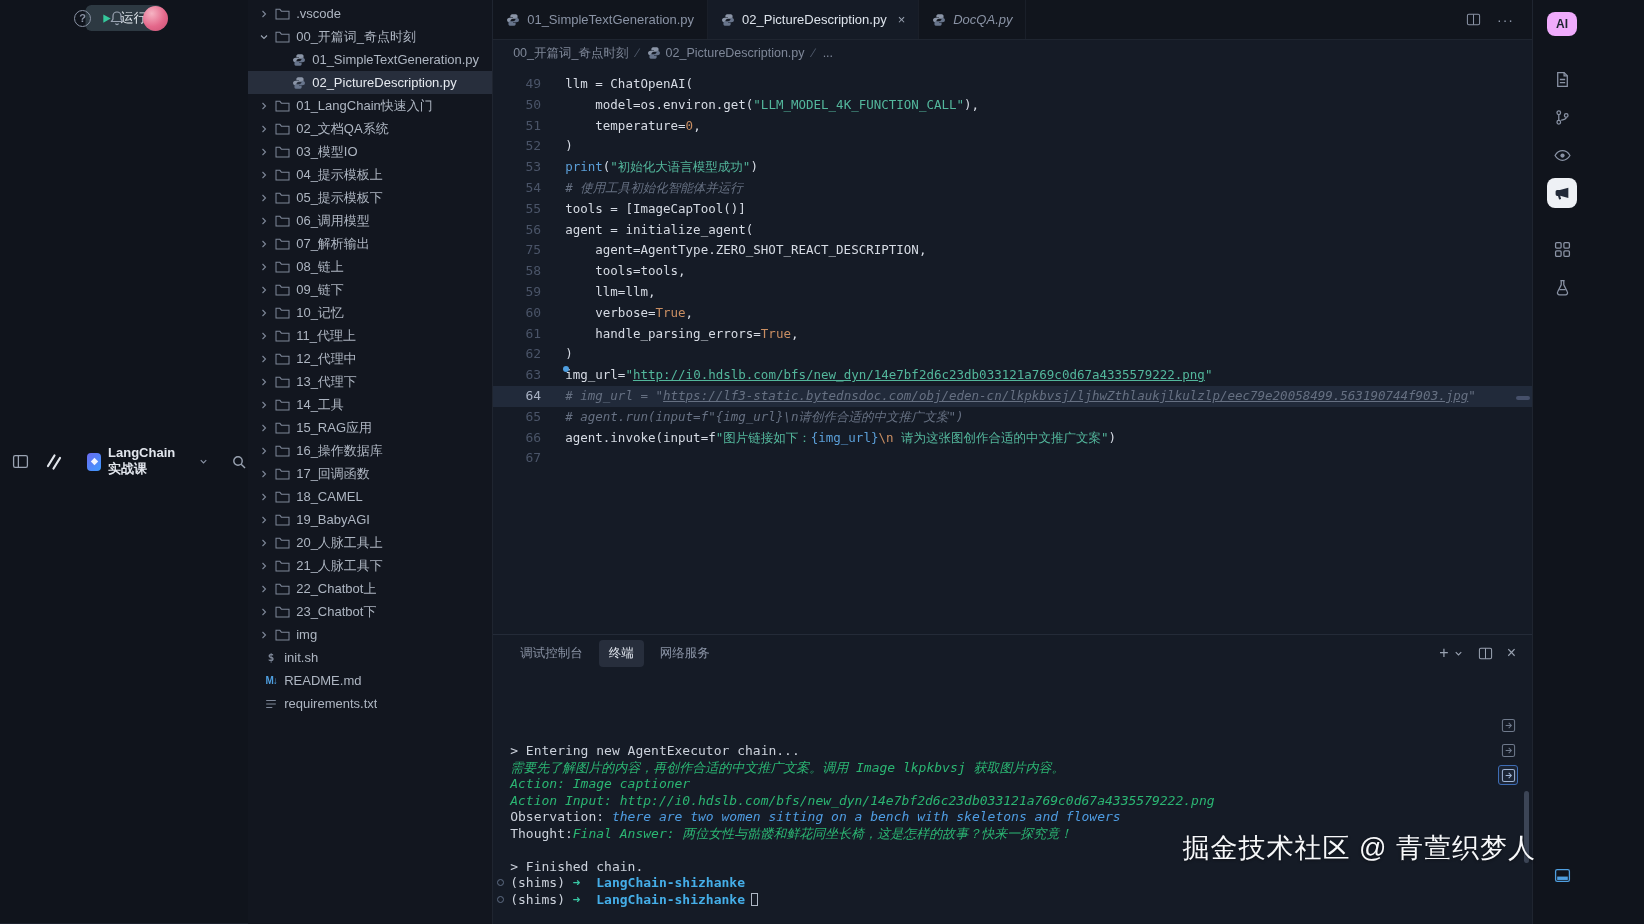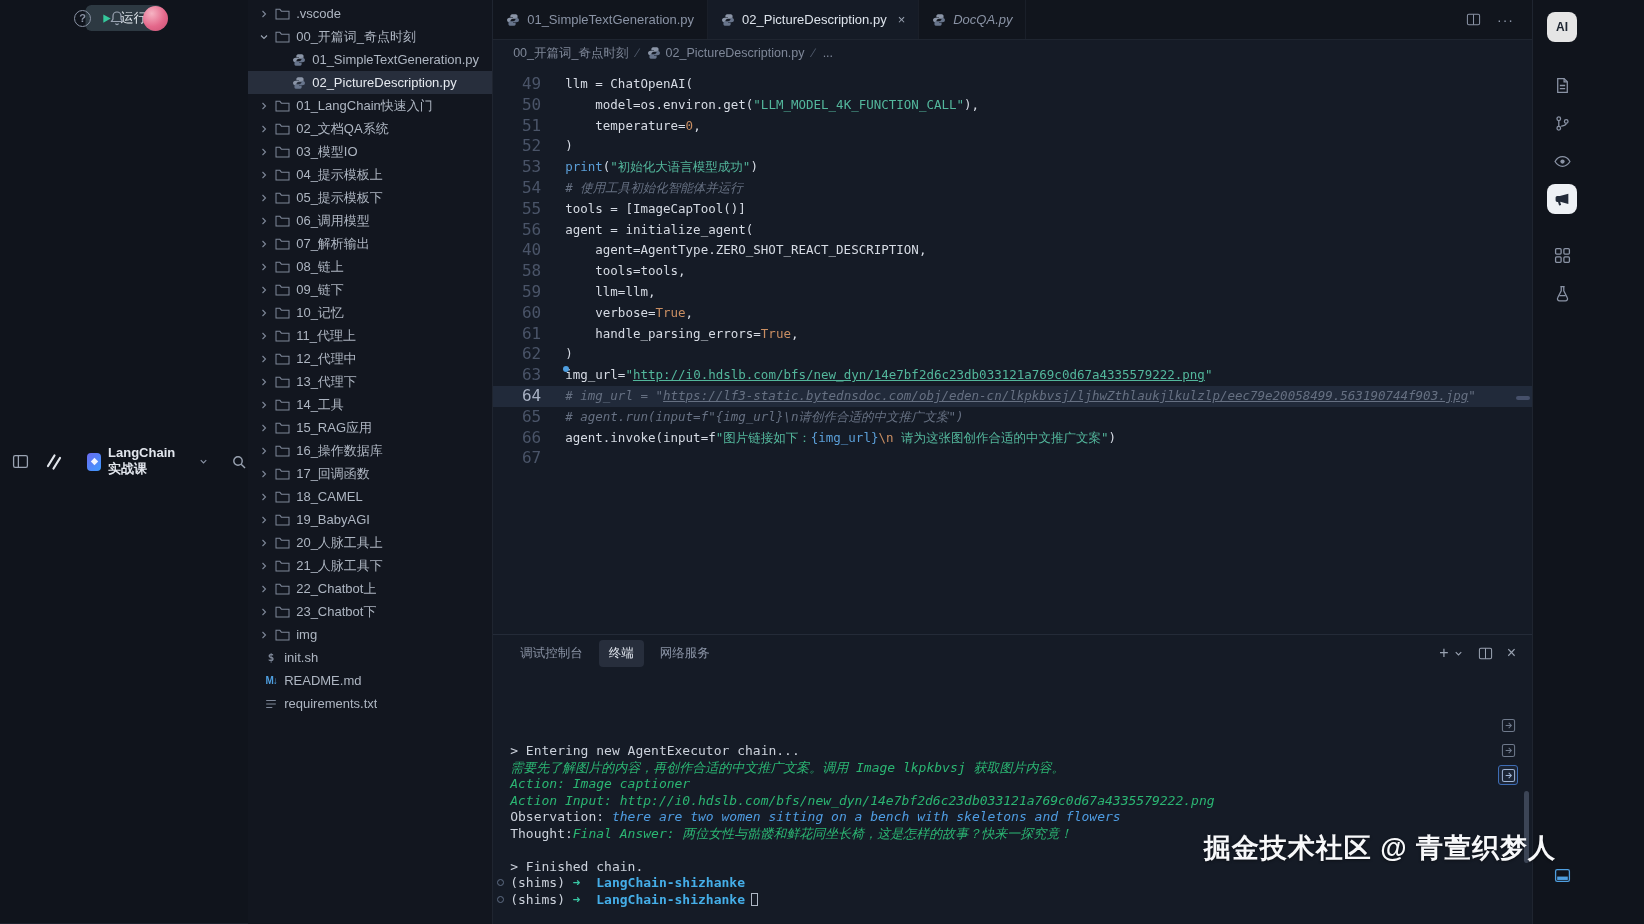--- a/index.html
+++ b/index.html
@@ -53,21 +53,21 @@
   .more-dots{font-size:14px;letter-spacing:1px}
 
   
   .breadcrumb{flex:0 0 26px;display:flex;align-items:center;gap:8px;padding:0 20px;font-size:12.5px;color:#7e8798}
   .bc-sep{color:#525c6e}
   .bc-file{display:flex;align-items:center;gap:5px}
 
   
   .code-area{flex:1;position:relative;overflow:hidden;padding-top:8px}
   .code-line{display:flex;height:20.8px;line-height:20.8px;font-family:"DejaVu Sans Mono","Liberation Mono",monospace;font-size:12.5px;white-space:pre;position:relative}
-  .code-line .gutter{flex:0 0 48px;text-align:right;color:#4a5468;margin-right:24px;font-size:16px}
+  .code-line .gutter{flex:0 0 48px;text-align:right;color:#4a5468;margin-right:24px;font-size:13px}
   .code-line.hl{background:#212a3a}
   .code-line.hl .gutter{color:#a9b2c4}
   .ltext{position:relative}
   .cursor-dot{position:absolute;left:-2px;top:1px;width:6px;height:6px;border-radius:50%;background:#4f9fe0}
   .sg-p{color:#d6dbe4}.sg-s{color:#53b79c}.sg-u{color:#53b79c;text-decoration:underline}
   .sg-k{color:#5b9fd8}.sg-n{color:#c98e62}
   .sg-c{color:#667082;font-style:italic}.sg-cu{color:#667082;font-style:italic;text-decoration:underline}
   .sg-v{color:#5b9fd8}.sg-e{color:#c98e62}
   .code-hscroll{position:absolute;top:330px;right:2px;width:14px;height:4px;border-radius:2px;background:#46506a}
 
@@ -93,26 +93,26 @@
   .term-mark{position:absolute;left:-13px;top:4px;width:7px;height:7px;border:1px solid #5f6d84;border-radius:50%}
   .cursor-box{display:inline-block;width:7px;height:13px;border:1px solid #aeb7c4;vertical-align:-2px;margin-left:6px}
   .term-side{position:absolute;top:44px;right:14px;display:flex;flex-direction:column;gap:5px}
   .term-nav{width:20px;height:20px;display:flex;align-items:center;justify-content:center;color:#6f7a8c;cursor:pointer;border-radius:3px}
   .term-nav.active{border:1px solid #3e6db5;background:#1c2535;color:#9fb4d4}
   .term-scrollbar{position:absolute;right:3px;top:120px;width:5px;height:72px;border-radius:3px;background:#3c4556}
 
   
   .rail{flex:0 0 112px;background:#10141c;border-left:1px solid #1f2530;display:flex;flex-direction:column;align-items:flex-start;gap:8px;padding:12px 0 34px 14px}
   .rail-ic{width:30px;height:30px;display:flex;align-items:center;justify-content:center;color:#8a93a5;cursor:pointer}
-  .ai-badge{width:30px;height:30px;border-radius:8px;background:#e5e5e5;color:#1c2430;font-weight:800;font-size:12px;display:flex;align-items:center;justify-content:center;margin-bottom:20px;cursor:pointer}
+  .ai-badge{width:30px;height:24px;border-radius:8px;background:#f0abfc;color:#1c2430;font-weight:800;font-size:12px;display:flex;align-items:center;justify-content:center;margin-bottom:20px;cursor:pointer}
   .rail-active{width:30px;height:30px;border-radius:8px;background:#eef1f5;display:flex;align-items:center;justify-content:center;cursor:pointer}
   .gap-top{margin-top:18px}
   .rail-bottom{margin-top:auto;color:#4f9fe0}
 
-  .watermark{position:absolute;right:88px;bottom:58px;font-size:27px;font-weight:700;color:#f7f8fa;letter-spacing:1px;text-shadow:0 1px 3px rgba(0,0,0,.45);z-index:40;pointer-events:none}
+  .watermark{position:absolute;right:108px;bottom:58px;font-size:27px;font-weight:400;color:#f7f8fa;letter-spacing:1px;text-shadow:0 1px 3px rgba(0,0,0,.45);z-index:40;pointer-events:none}
 </style>
 </head>
 <body>
 
 <div class="app">
 
   <div class="titlebar">
     <div class="tb-left">
       <span class="tb-icon">
           <svg width="17" height="17" viewBox="0 0 16 16" fill="none" stroke="currentColor" stroke-width="1.2">
@@ -491,21 +491,21 @@
       <div class="code-area">
         <div id="code-lines">
             <div class="code-line"><span class="gutter">49</span><span class="ltext"><span class="sg-p">llm = ChatOpenAI(</span></span></div>
             <div class="code-line"><span class="gutter">50</span><span class="ltext"><span class="sg-p">    model=os.environ.get(</span><span class="sg-s">"LLM_MODEL_4K_FUNCTION_CALL"</span><span class="sg-p">),</span></span></div>
             <div class="code-line"><span class="gutter">51</span><span class="ltext"><span class="sg-p">    temperature=</span><span class="sg-n">0</span><span class="sg-p">,</span></span></div>
             <div class="code-line"><span class="gutter">52</span><span class="ltext"><span class="sg-p">)</span></span></div>
             <div class="code-line"><span class="gutter">53</span><span class="ltext"><span class="sg-k">print</span><span class="sg-p">(</span><span class="sg-s">"初始化大语言模型成功"</span><span class="sg-p">)</span></span></div>
             <div class="code-line"><span class="gutter">54</span><span class="ltext"><span class="sg-c"># 使用工具初始化智能体并运行</span></span></div>
             <div class="code-line"><span class="gutter">55</span><span class="ltext"><span class="sg-p">tools = [ImageCapTool()]</span></span></div>
             <div class="code-line"><span class="gutter">56</span><span class="ltext"><span class="sg-p">agent = initialize_agent(</span></span></div>
-            <div class="code-line"><span class="gutter">40</span><span class="ltext"><span class="sg-p">    agent=AgentType.ZERO_SHOT_REACT_DESCRIPTION,</span></span></div>
+            <div class="code-line"><span class="gutter">75</span><span class="ltext"><span class="sg-p">    agent=AgentType.ZERO_SHOT_REACT_DESCRIPTION,</span></span></div>
             <div class="code-line"><span class="gutter">58</span><span class="ltext"><span class="sg-p">    tools=tools,</span></span></div>
             <div class="code-line"><span class="gutter">59</span><span class="ltext"><span class="sg-p">    llm=llm,</span></span></div>
             <div class="code-line"><span class="gutter">60</span><span class="ltext"><span class="sg-p">    verbose=</span><span class="sg-n">True</span><span class="sg-p">,</span></span></div>
             <div class="code-line"><span class="gutter">61</span><span class="ltext"><span class="sg-p">    handle_parsing_errors=</span><span class="sg-n">True</span><span class="sg-p">,</span></span></div>
             <div class="code-line"><span class="gutter">62</span><span class="ltext"><span class="sg-p">)</span></span></div>
             <div class="code-line"><span class="gutter">63</span><span class="ltext"><span class="cursor-dot"></span><span class="sg-p">img_url=</span><span class="sg-s">"</span><span class="sg-u">http://i0.hdslb.com/bfs/new_dyn/14e7bf2d6c23db033121a769c0d67a4335579222.png</span><span class="sg-s">"</span></span></div>
             <div class="code-line hl"><span class="gutter">64</span><span class="ltext"><span class="sg-c"># img_url = "</span><span class="sg-cu">https://lf3-static.bytednsdoc.com/obj/eden-cn/lkpkbvsj/ljhwZthlaukjlkulzlp/eec79e20058499.563190744f903.jpg</span><span class="sg-c">"</span></span></div>
             <div class="code-line"><span class="gutter">65</span><span class="ltext"><span class="sg-c"># agent.run(input=f"{img_url}\n请创作合适的中文推广文案")</span></span></div>
             <div class="code-line"><span class="gutter">66</span><span class="ltext"><span class="sg-p">agent.invoke(input=f</span><span class="sg-s">"图片链接如下：</span><span class="sg-v">{img_url}</span><span class="sg-e">\n</span><span class="sg-s"> 请为这张图创作合适的中文推广文案"</span><span class="sg-p">)</span></span></div>
             <div class="code-line"><span class="gutter">67</span><span class="ltext"></span></div>

